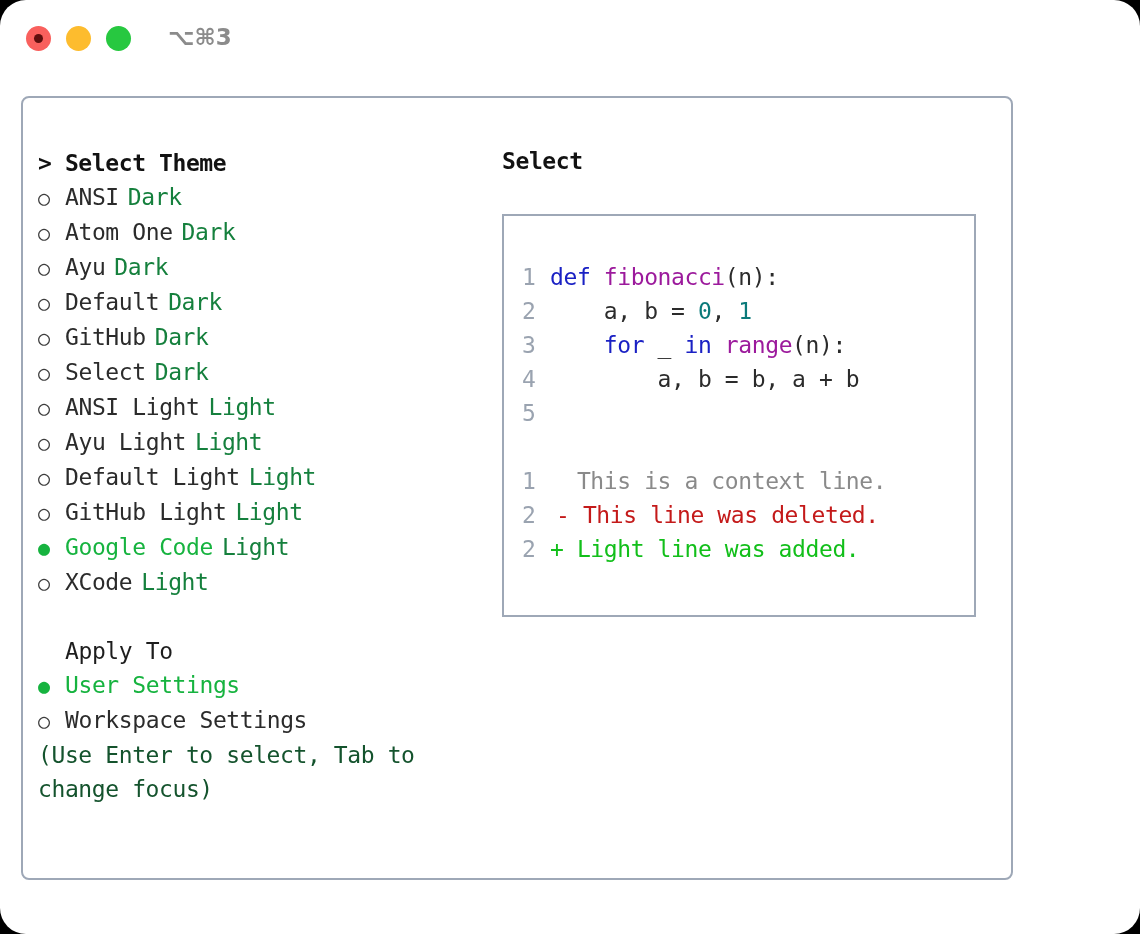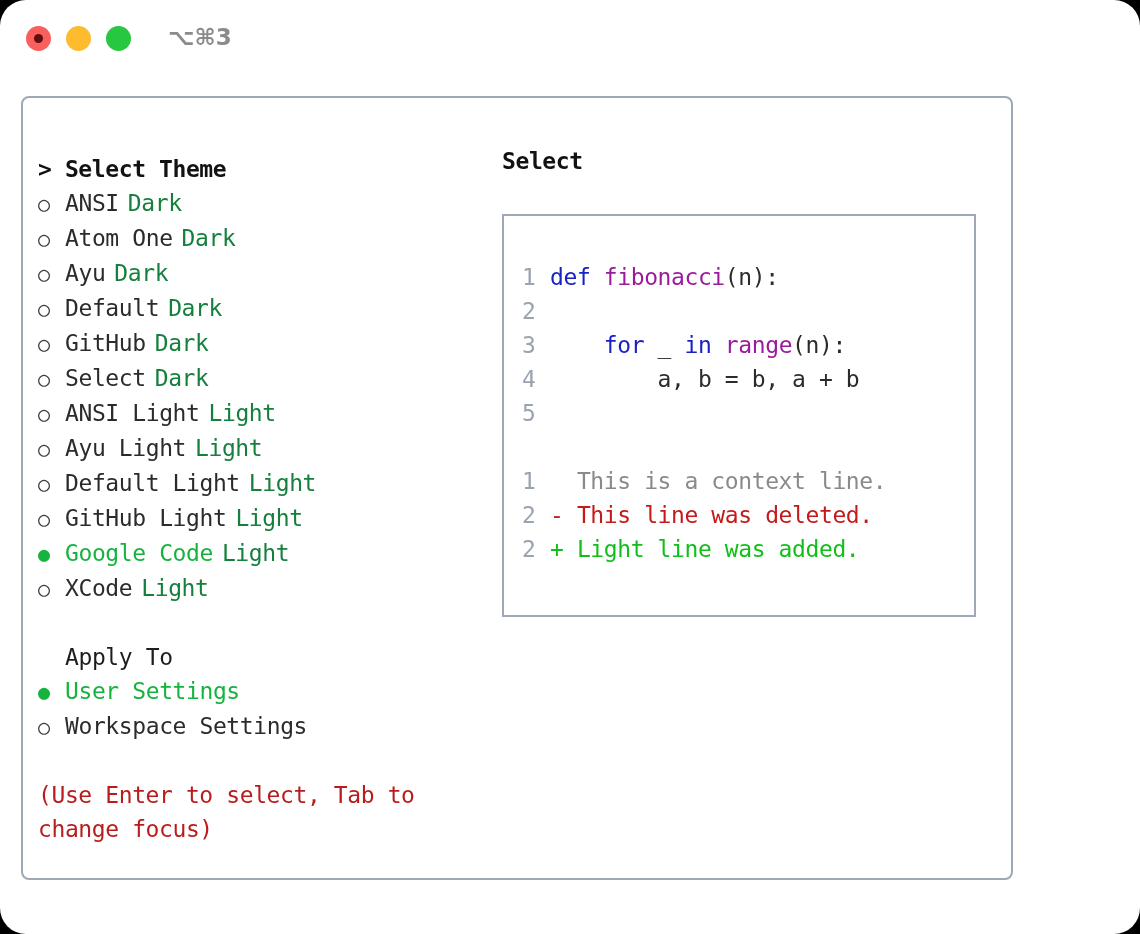--- a/index.html
+++ b/index.html
@@ -78,21 +78,21 @@
   .columns {
     position: absolute;
     left: 0; top: 0;
     width: 100%;
     height: 100%;
   }
   
   .left-col {
     position: absolute;
     left: 15px;
-    top: 54px;
+    top: 48px;
     width: 440px;
   }
   .section-head {
     font-size: 23px;
     font-weight: bold;
     color: #121212;
     line-height: 34px;
     white-space: pre;
     letter-spacing: -0.4px;
   }
@@ -121,24 +121,23 @@
   .apply-head {
     font-size: 23px;
     color: #1d1d1d;
     line-height: 34px;
     white-space: pre;
     padding-left: 27px;
     letter-spacing: -0.4px;
   }
   .spacer-lg { height: 34px; }
   .hint {
-    margin-top: 34px;
-    font-size: 23px;
-    line-height: 34px;
-    color: #b91c1c;
+    font-size: 23px;
+    line-height: 34px;
+    color: #14532d;
     width: 400px;
     letter-spacing: -0.4px;
   }
   
   .right-col {
     position: absolute;
     left: 479px;
     top: 46px;
     width: 490px;
   }
@@ -172,21 +171,21 @@
     color: #9aa3b0;
     text-align: left;
   }
   .code-text { color: #2b2b2b; }
   .blank-line { height: 34px; }
   .tok-kw   { color: #1a21c4; }
   .tok-fn   { color: #9c1a9c; }
   .tok-num  { color: #0b7a7a; }
   .tok-plain{ color: #2b2b2b; }
   .diff-ctx { color: #8a8a8a; }
-  .diff-del { color: #c41a1a; }
+  .diff-del { color: #c41a1a; margin-left: 6px; }
   .diff-add { color: #12bf1a; }
 </style>
 </head>
 <body>
 
 <div class="window">
 
   <div class="titlebar">
     <div class="lights">
       <span class="light red"></span>
@@ -228,21 +227,21 @@
 
         <div class="hint">(Use Enter to select, Tab to change focus)</div>
       </div>
 
       <div class="right-col">
         <div class="preview-title">Select</div>
 
         <div class="code-box">
           <div id="code-sample">
               <div class="code-line"><span class="gutter">1</span><span class="code-text"><span class="tok-kw">def </span><span class="tok-fn">fibonacci</span><span class="tok-plain">(n):</span></span></div>
-              <div class="code-line"><span class="gutter">2</span></div>
+              <div class="code-line"><span class="gutter">2</span><span class="code-text"><span class="tok-plain">    a, b = </span><span class="tok-num">0</span><span class="tok-plain">, </span><span class="tok-num">1</span></span></div>
               <div class="code-line"><span class="gutter">3</span><span class="code-text"><span class="tok-plain">    </span><span class="tok-kw">for</span><span class="tok-plain"> _ </span><span class="tok-kw">in</span><span class="tok-plain"> </span><span class="tok-fn">range</span><span class="tok-plain">(n):</span></span></div>
               <div class="code-line"><span class="gutter">4</span><span class="code-text"><span class="tok-plain">        a, b = b, a + b</span></span></div>
               <div class="code-line"><span class="gutter">5</span></div>
             </div>
           <div class="blank-line"></div>
           <div id="diff-sample">
               <div class="code-line"><span class="gutter">1</span><span class="diff-ctx">  This is a context line.</span></div>
               <div class="code-line"><span class="gutter">2</span><span class="diff-del">- This line was deleted.</span></div>
               <div class="code-line"><span class="gutter">2</span><span class="diff-add">+ Light line was added.</span></div>
             </div>

